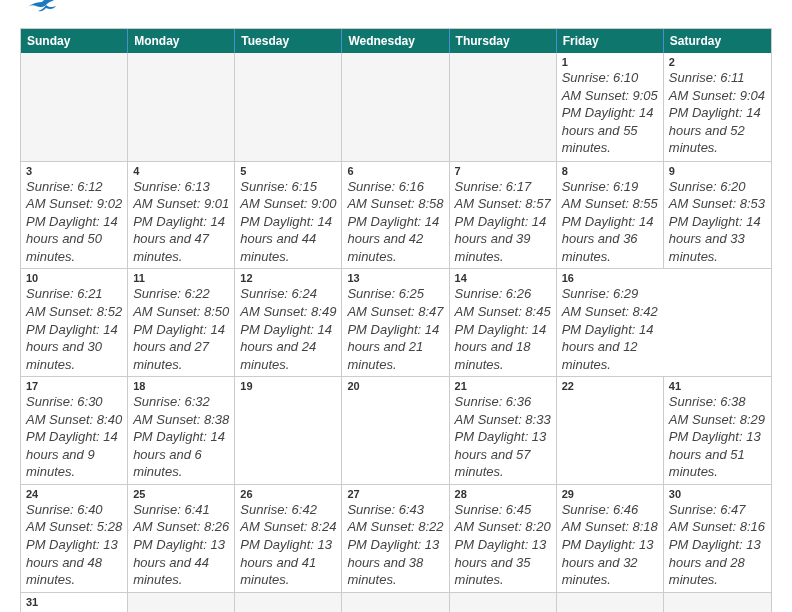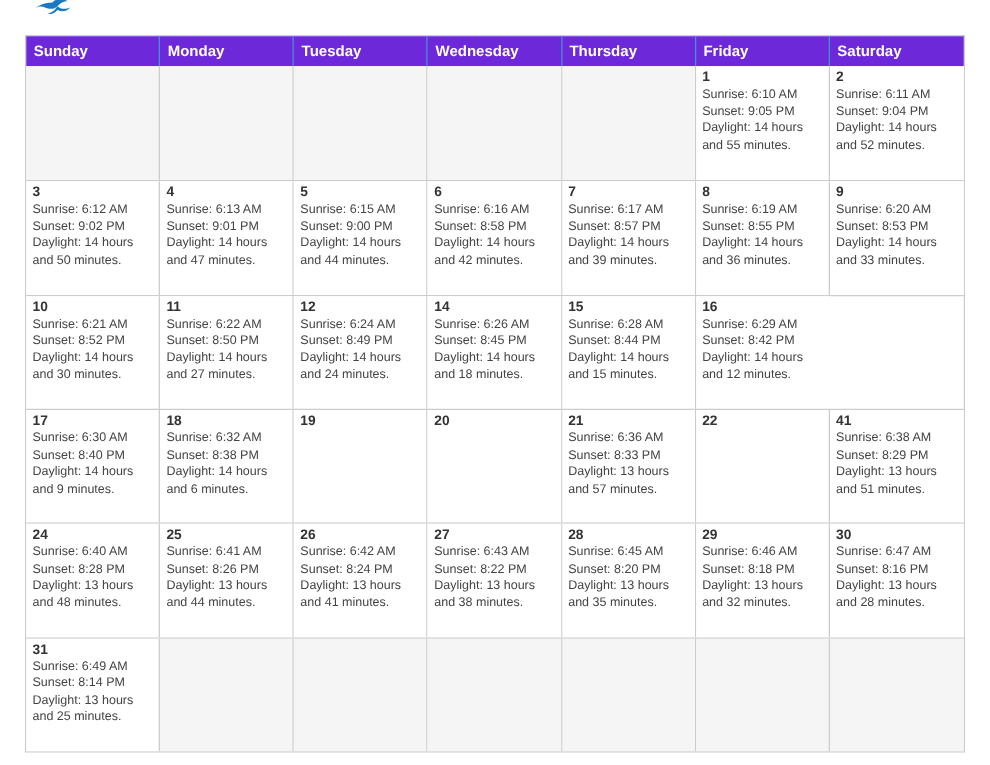--- a/index.html
+++ b/index.html
@@ -57,21 +57,21 @@
     }
     .calendar {
       flex: 1;
       display: flex;
       flex-direction: column;
       border: 1px solid #ccc;
     }
     .cal-header-row {
       display: grid;
       grid-template-columns: repeat(7, 1fr);
-      background: #6d28d9;
+      background: #0f766e;
     }
     .cal-header-cell {
       color: #fff;
       font-size: 12px;
       font-weight: bold;
       text-align: left;
       padding: 5px 6px;
       border-right: 1px solid #4a8fd4;
     }
     .cal-header-cell:last-child { border-right: none; }
@@ -98,23 +98,24 @@
     .cal-cell:last-child { border-right: none; }
     .cal-cell.empty { background: #f5f5f5; }
     .day-number {
       font-size: 11px;
       font-weight: bold;
       color: #333;
       display: block;
       margin-bottom: 1px;
     }
     .cell-info {
-      font-size: 10px;
+      font-size: 13px;
       color: #444;
       line-height: 1.35;
+      font-style: italic;
     }
   </style>
 </head>
 <body>
 
 <div class="page">
   <div class="header">
     <div class="logo">
       <div style="display:flex;align-items:center;">
         <span class="logo-text">
@@ -219,32 +220,32 @@
 Sunset: 8:50 PM
 Daylight: 14 hours and 27 minutes.</div>
           </div>
           <div class="cal-cell">
             <span class="day-number">12</span>
             <div class="cell-info">Sunrise: 6:24 AM
 Sunset: 8:49 PM
 Daylight: 14 hours and 24 minutes.</div>
           </div>
           <div class="cal-cell">
+            <span class="day-number">13</span>
+            <div class="cell-info">Sunrise: 6:25 AM
+Sunset: 8:47 PM
+Daylight: 14 hours and 21 minutes.</div>
+          </div>
+          <div class="cal-cell">
             <span class="day-number">14</span>
             <div class="cell-info">Sunrise: 6:26 AM
 Sunset: 8:45 PM
 Daylight: 14 hours and 18 minutes.</div>
           </div>
           <div class="cal-cell">
-            <span class="day-number">15</span>
-            <div class="cell-info">Sunrise: 6:28 AM
-Sunset: 8:44 PM
-Daylight: 14 hours and 15 minutes.</div>
-          </div>
-          <div class="cal-cell">
             <span class="day-number">16</span>
             <div class="cell-info">Sunrise: 6:29 AM
 Sunset: 8:42 PM
 Daylight: 14 hours and 12 minutes.</div>
           </div>
         </div>
         <div class="cal-row">
           <div class="cal-cell">
             <span class="day-number">17</span>
             <div class="cell-info">Sunrise: 6:30 AM
@@ -276,21 +277,21 @@
             <span class="day-number">41</span>
             <div class="cell-info">Sunrise: 6:38 AM
 Sunset: 8:29 PM
 Daylight: 13 hours and 51 minutes.</div>
           </div>
         </div>
         <div class="cal-row">
           <div class="cal-cell">
             <span class="day-number">24</span>
             <div class="cell-info">Sunrise: 6:40 AM
-Sunset: 8:28 PM
+Sunset: 5:28 PM
 Daylight: 13 hours and 48 minutes.</div>
           </div>
           <div class="cal-cell">
             <span class="day-number">25</span>
             <div class="cell-info">Sunrise: 6:41 AM
 Sunset: 8:26 PM
 Daylight: 13 hours and 44 minutes.</div>
           </div>
           <div class="cal-cell">
             <span class="day-number">26</span>

